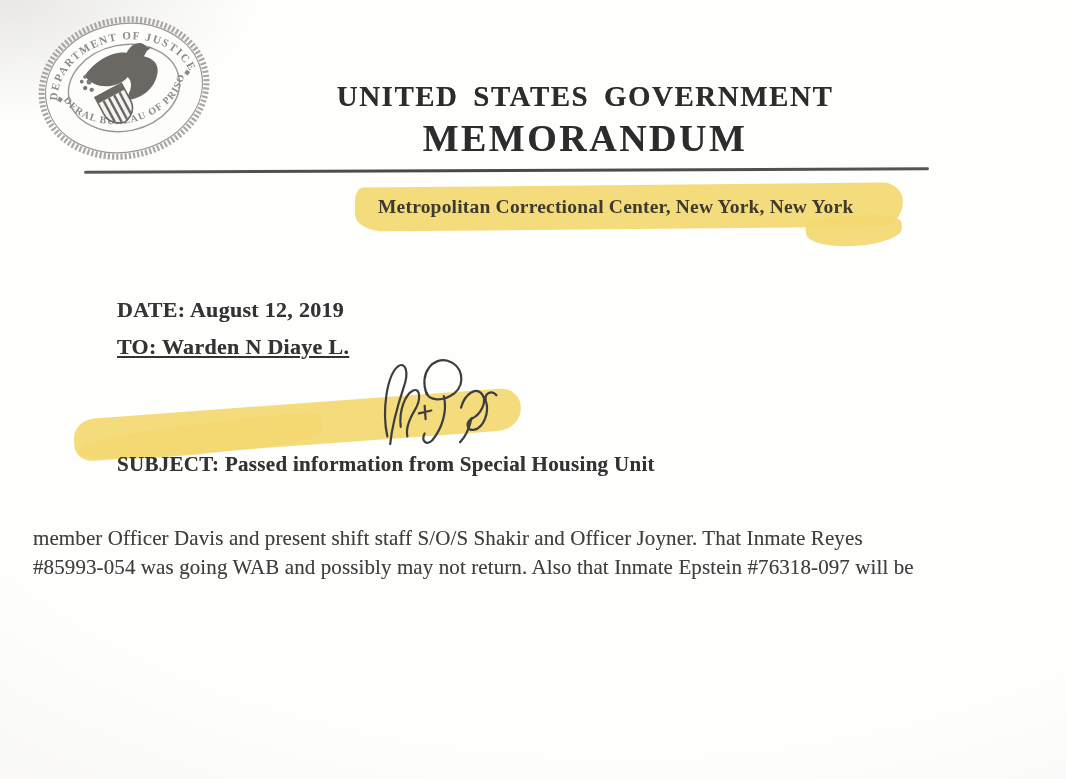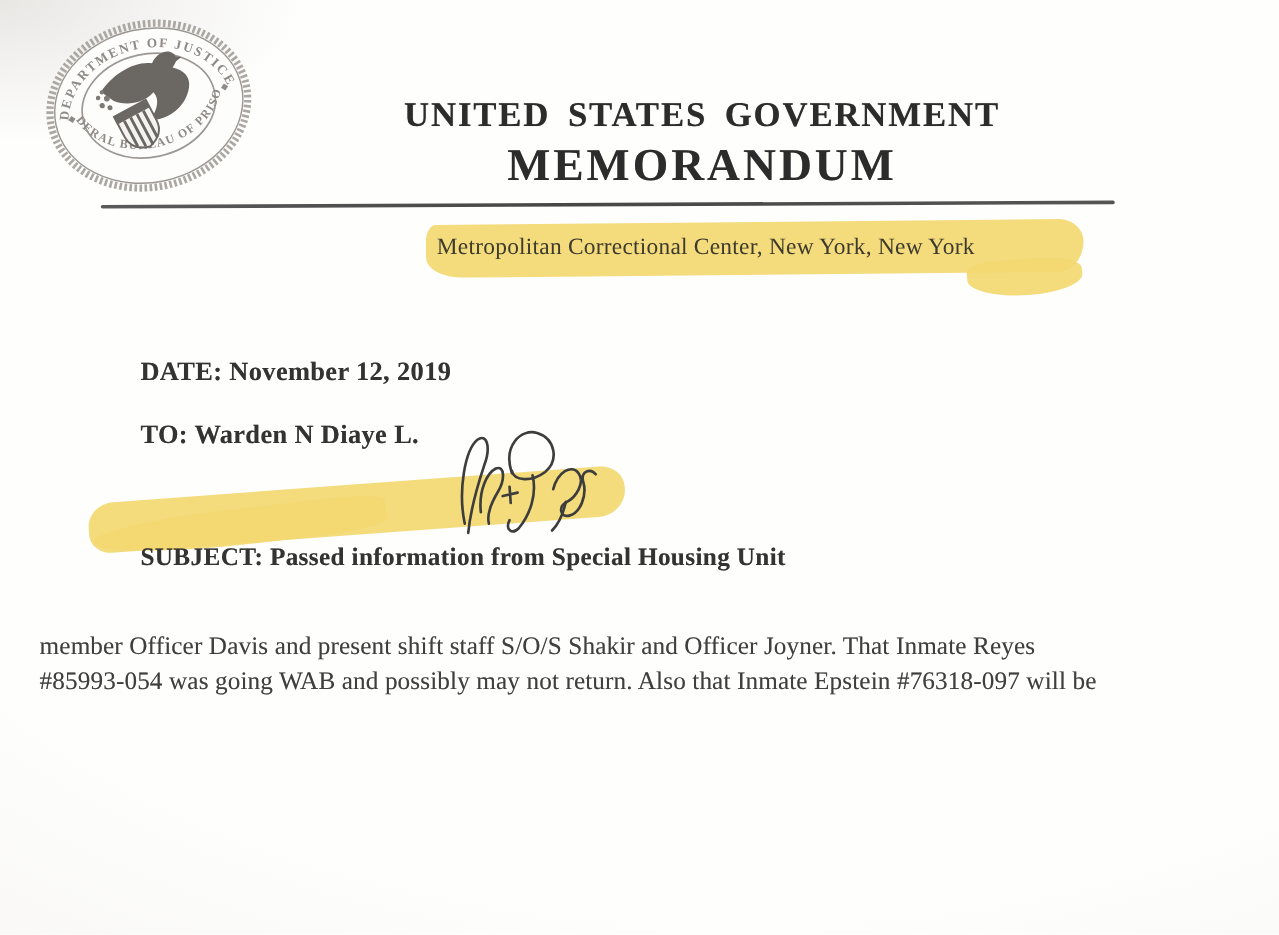--- a/index.html
+++ b/index.html
@@ -55,30 +55,30 @@
     transform: rotate(-4.2deg); transform-origin: left center;
   }
   .hl-from-tail {
     left: 78px; top: 438px; width: 245px; height: 30px;
     border-radius: 60% 25% 35% 70%;
     transform: rotate(-6.5deg); transform-origin: left center;
   }
 
   
   .station-text {
-    left: 364px; top: 196px; z-index: 4;
-    font-size: 19.5px; font-weight: normal; color: #3d3a2e; letter-spacing: 0.2px;
+    left: 378px; top: 196px; z-index: 4;
+    font-size: 19.5px; font-weight: bold; color: #3d3a2e; letter-spacing: 0.2px;
   }
   .field {
     left: 117px; z-index: 4;
     font-size: 22px; font-weight: bold; color: #333333; letter-spacing: 0.3px;
     text-shadow: 0 0 0.5px rgba(51,51,51,0.5);
   }
   .field-date    { top: 297px; }
-  .field-to      { top: 349px; }
+  .field-to      { top: 334px; text-decoration: underline; }
   .field-from    { top: 396px; }
   .field-subject { top: 452px; font-size: 21px; }
 
   .signature { left: 372px; top: 350px; width: 134px; height: 100px; z-index: 6; }
 
   .body-text {
     left: 33px; top: 524px; width: 1010px; z-index: 3;
     font-size: 21px; line-height: 28.5px; color: #3f3f3f; letter-spacing: 0.1px;
     text-shadow: 0 0 0.5px rgba(63,63,63,0.4);
   }
@@ -131,21 +131,21 @@
 
   <div class="abs rule"></div>
 
   <div class="abs hl hl-station"></div>
   <div class="abs hl hl-station-tail"></div>
   <div class="abs hl hl-from"></div>
   <div class="abs hl hl-from-tail"></div>
 
   <div class="abs station-text">Metropolitan Correctional Center, New York, New York</div>
 
-  <div class="abs field field-date">DATE: November 12, 2019</div>
+  <div class="abs field field-date">DATE: August 12, 2019</div>
   <div class="abs field field-to">TO: Warden N Diaye L.</div>
   <div class="abs field field-subject">SUBJECT: Passed information from Special Housing Unit</div>
 
   <svg class="abs signature" viewBox="0 0 140 104">
     <g fill="none" stroke="#3d3d3d" stroke-width="2.3" stroke-linecap="round">
       <path d="M 16 90 C 10 62 16 26 27 17 C 35 11 39 23 33 39 C 27 57 21 78 19 98"></path>
       <path d="M 30 80 C 28 62 35 46 43 42 C 51 39 51 52 45 62 C 39 72 35 82 37 90"></path>
       <path d="M 57 46 C 49 22 65 7 79 11 C 95 16 98 35 86 45 C 74 54 59 53 57 44"></path>
       <path d="M 75 48 C 79 64 73 82 63 94 C 57 100 51 95 55 87"></path>
       <path d="M 49 66 L 62 63 M 55 58 L 56 72"></path>

